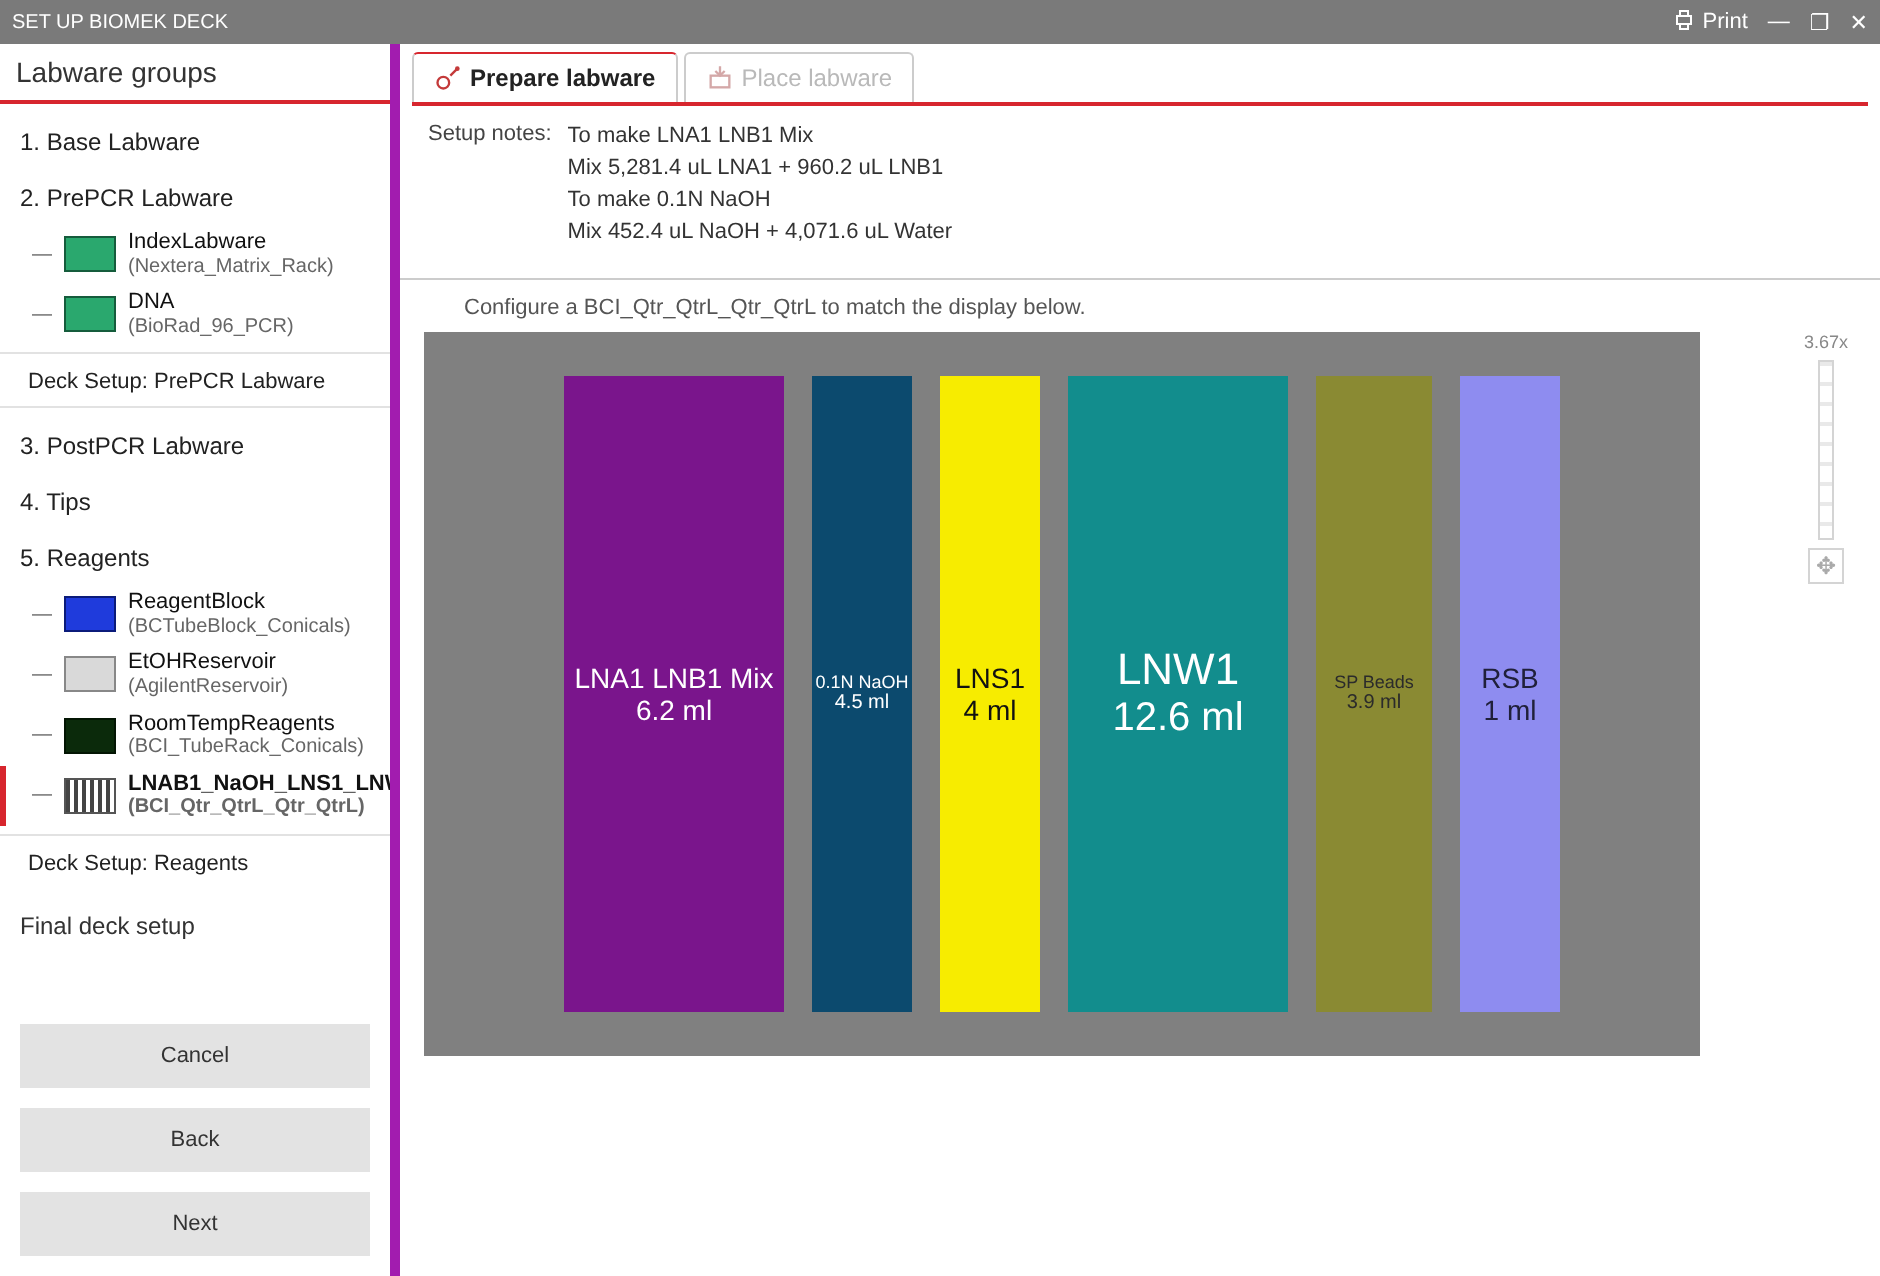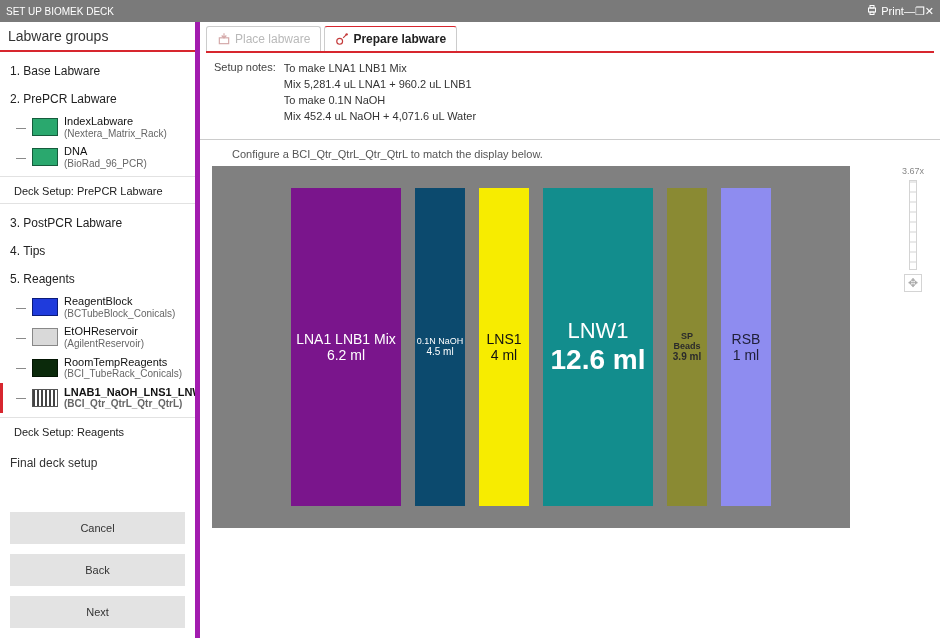--- a/index.html
+++ b/index.html
@@ -1,20 +1,20 @@
 <!DOCTYPE html>
 <html><head>
 <meta charset="utf-8">
 <style>
   * { box-sizing: border-box; margin: 0; padding: 0; font-family: Arial, Helvetica, sans-serif; }
   body { width: 940px; height: 638px; overflow: hidden; background: #fff; font-size: 12px; color: #333; }
 
   .titlebar { height: 22px; background: #7a7a7a; color: #fff; display: flex; align-items: center; padding: 0 6px; font-size: 10px; }
   .titlebar-title { flex: 1; }
-  .titlebar-btns { display: flex; align-items: center; }
+  .titlebar-btns { display: flex; gap: 10px; align-items: center; }
   .titlebar-btn { color: #fff; cursor: pointer; font-size: 11px; display: flex; align-items: center; gap: 3px; }
 
   .main { display: flex; height: 616px; }
 
   
   .sidebar { width: 200px; border-right: 5px solid #a21caf; display: flex; flex-direction: column; }
   .sidebar-header { padding: 6px 8px; font-size: 14px; color: #333; border-bottom: 2px solid #d7262e; }
   .sidebar-content { flex: 1; overflow-y: auto; padding: 4px 0 4px 0; }
   .group-title { padding: 8px 10px 6px; font-size: 12px; color: #222; }
   .labware-item { display: flex; align-items: center; padding: 3px 8px 3px 16px; gap: 6px; position: relative; }
@@ -149,38 +149,38 @@
     <div class="sidebar-footer">
       <button>Cancel</button>
       <button>Back</button>
       <button>Next</button>
     </div>
   </div>
 
   <div class="content">
 
     <div class="tabs">
-      <div class="tab inactive">
-        <span class="tab-icon">
-          <svg width="14" height="14" viewBox="0 0 24 24">
-              <rect x="4" y="10" width="16" height="10" fill="none" stroke="#d4a8a8" stroke-width="2"></rect>
-              <path d="M12 2 V10 M8 6 L12 10 L16 6" fill="none" stroke="#d4a8a8" stroke-width="2"></path>
-            </svg>
-        </span>
-        <span>Place labware</span>
-      </div>
       <div class="tab active">
         <span class="tab-icon">
           <svg width="14" height="14" viewBox="0 0 24 24">
               <circle cx="8" cy="16" r="5" fill="none" stroke="#c43a3a" stroke-width="2"></circle>
               <path d="M14 10 L20 4" stroke="#c43a3a" stroke-width="2"></path>
               <circle cx="20" cy="4" r="2" fill="#c43a3a"></circle>
             </svg>
         </span>
         <span>Prepare labware</span>
+      </div>
+      <div class="tab inactive">
+        <span class="tab-icon">
+          <svg width="14" height="14" viewBox="0 0 24 24">
+              <rect x="4" y="10" width="16" height="10" fill="none" stroke="#d4a8a8" stroke-width="2"></rect>
+              <path d="M12 2 V10 M8 6 L12 10 L16 6" fill="none" stroke="#d4a8a8" stroke-width="2"></path>
+            </svg>
+        </span>
+        <span>Place labware</span>
       </div>
     </div>
 
     <div class="setup-notes">
       <div class="setup-notes-label">Setup notes:</div>
       <div class="setup-notes-body">
         <div>To make LNA1 LNB1 Mix</div>
         <div>Mix 5,281.4  uL LNA1 + 960.2 uL LNB1</div>
         <div></div>
         <div>To make 0.1N NaOH</div>
@@ -200,23 +200,23 @@
             <div class="tube" style="background: #0c4a6e; color: rgb(255, 255, 255); width: 50px;">
               <div class="label" style="font-size: 9px;">0.1N NaOH</div>
               <div class="vol" style="font-size: 10px;">4.5 ml</div>
             </div>
             <div class="tube" style="background: rgb(247, 236, 0); color: rgb(17, 17, 17); width: 50px;">
               <div class="label">LNS1</div>
               <div class="vol">4 ml</div>
             </div>
             <div class="tube" style="background: rgb(18, 141, 141); color: rgb(255, 255, 255); width: 110px;">
               <div class="label" style="font-size: 22px;">LNW1</div>
-              <div class="vol" style="font-size: 28px; font-weight: bold;">12.6 ml</div>
-            </div>
-            <div class="tube" style="background: rgb(138, 138, 51); color: rgb(43, 43, 43); width: 40px; font-weight: bold;">
+              <div class="vol" style="font-size: 20px;">12.6 ml</div>
+            </div>
+            <div class="tube" style="background: rgb(138, 138, 51); color: rgb(43, 43, 43); width: 58px;">
               <div class="label" style="font-size: 9px;">SP Beads</div>
               <div class="vol" style="font-size: 10px;">3.9 ml</div>
             </div>
             <div class="tube" style="background: rgb(142, 140, 240); color: rgb(32, 32, 58); width: 50px;">
               <div class="label">RSB</div>
               <div class="vol">1 ml</div>
             </div>
           </div>
 
         <div class="zoom-col">

